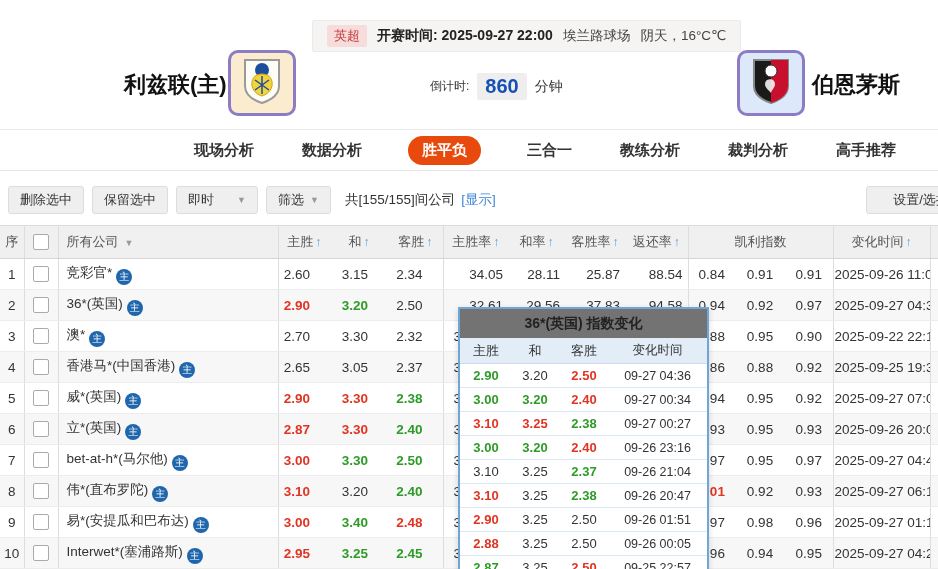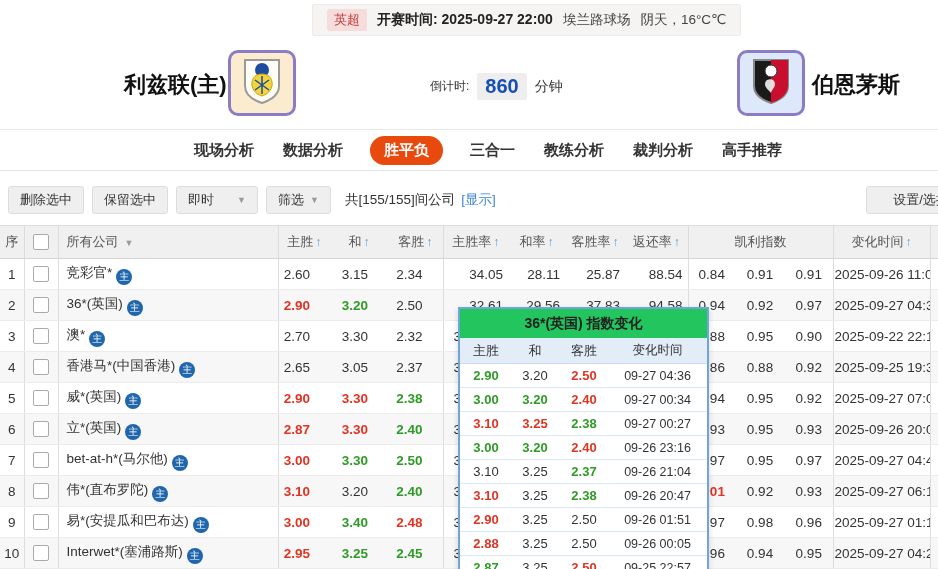--- a/index.html
+++ b/index.html
@@ -3,21 +3,21 @@
 <meta charset="utf-8">
 <style>
   html,body{margin:0;padding:0;}
   body{
     width:938px;height:569px;position:relative;overflow:hidden;
     background:#fff;font-family:"Liberation Sans","DejaVu Sans",sans-serif;
     color:#333;-webkit-font-smoothing:antialiased;
   }
   
   .topstrip{
-    position:absolute;left:312px;top:4px;height:30px;
+    position:absolute;left:312px;top:20px;height:30px;
     background:#f6f3f3;border:1px solid #efeaea;border-radius:2px;
     display:flex;align-items:center;padding:0 14px;gap:10px;white-space:nowrap;text-align:center;
   }
   .league-badge{background:#f7dcdc;color:#c43b3b;font-size:13px;padding:2px 7px;border-radius:2px;}
   .kickoff{font-weight:bold;color:#222;font-size:14px;}
   .venue,.weather{color:#444;font-size:13.5px;}
   
   .team-name{position:absolute;top:70px;font-size:22px;font-weight:bold;color:#111;}
   .home-name{left:112px;margin-left:12px;}
   .away-name{left:812px;}
@@ -28,21 +28,21 @@
   .home-box{left:228px;background:#fbecd0;}
   .away-box{left:737px;background:#dde8fb;}
   .countdown{position:absolute;left:430px;top:73px;width:200px;display:flex;align-items:center;gap:8px;}
   .cd-label{font-size:12px;color:#333;}
   .cd-value{font-size:20px;font-weight:bold;color:#1550b4;background:#efeded;padding:2px 8px;border-radius:2px;}
   .cd-unit{font-size:14px;color:#333;}
   
   .tabs{
     position:absolute;left:0;top:129px;width:938px;height:42px;
     border-top:1px solid #e9e9e9;border-bottom:1px solid #dfe5ec;
-    display:flex;align-items:center;padding-left:192px;gap:25px;box-sizing:border-box;
+    display:flex;align-items:center;padding-left:192px;gap:44px;box-sizing:border-box;
   }
   .tab{font-size:15px;font-weight:bold;color:#333;cursor:pointer;padding:5px 2px;white-space:nowrap;}
   .tab.active{background:#e8490d;color:#fff;border-radius:16px;padding:5px 14px;}
   
   .toolbar{position:absolute;left:0;top:181px;width:938px;height:38px;display:flex;align-items:center;}
   .tbtn{
     background:#f0efef;border:1px solid #ddd;border-radius:3px;height:28px;box-sizing:border-box;
     display:inline-flex;align-items:center;justify-content:center;font-size:13px;color:#333;margin-left:8px;padding:0 11px;cursor:pointer;white-space:nowrap;
   }
   .dd{justify-content:space-between;}
@@ -73,21 +73,21 @@
   .cb{display:inline-block;width:14px;height:14px;border:1px solid #aaa;border-radius:2px;background:#fff;vertical-align:middle;cursor:pointer;}
   .host-ico{
     display:inline-block;width:16px;height:16px;border-radius:50%;background:#1f66ad;color:#fff;
     font-size:10px;line-height:16px;text-align:center;margin-left:4px;vertical-align:-3px;
   }
   
   .popup{
     position:absolute;left:458px;top:307px;width:247px;z-index:10;
     background:#fff;border:2px solid #70a5d7;box-shadow:0 2px 6px rgba(0,0,0,.15);
   }
-  .popup-title{background:#22c55e;height:29px;line-height:29px;text-align:center;font-size:14px;font-weight:bold;color:#222;}
+  .popup-title{background:#737373;height:29px;line-height:29px;text-align:center;font-size:14px;font-weight:bold;color:#222;}
   .popup-head{background:#e2edf8;height:25px;display:flex;align-items:center;font-size:13px;color:#333;border-bottom:1px solid #c9dcef;}
   .popup-row{display:flex;align-items:center;height:23px;border-bottom:1px solid #dbe7f3;font-size:13px;}
   .pc{text-align:center;}
   .pc1{width:52px;} .pc2{width:46px;} .pc3{width:52px;}
   .pc4{width:95px;text-align:center;font-size:12.5px;color:#333;}
 </style>
 </head>
 <body>
 
 <div class="topstrip">

